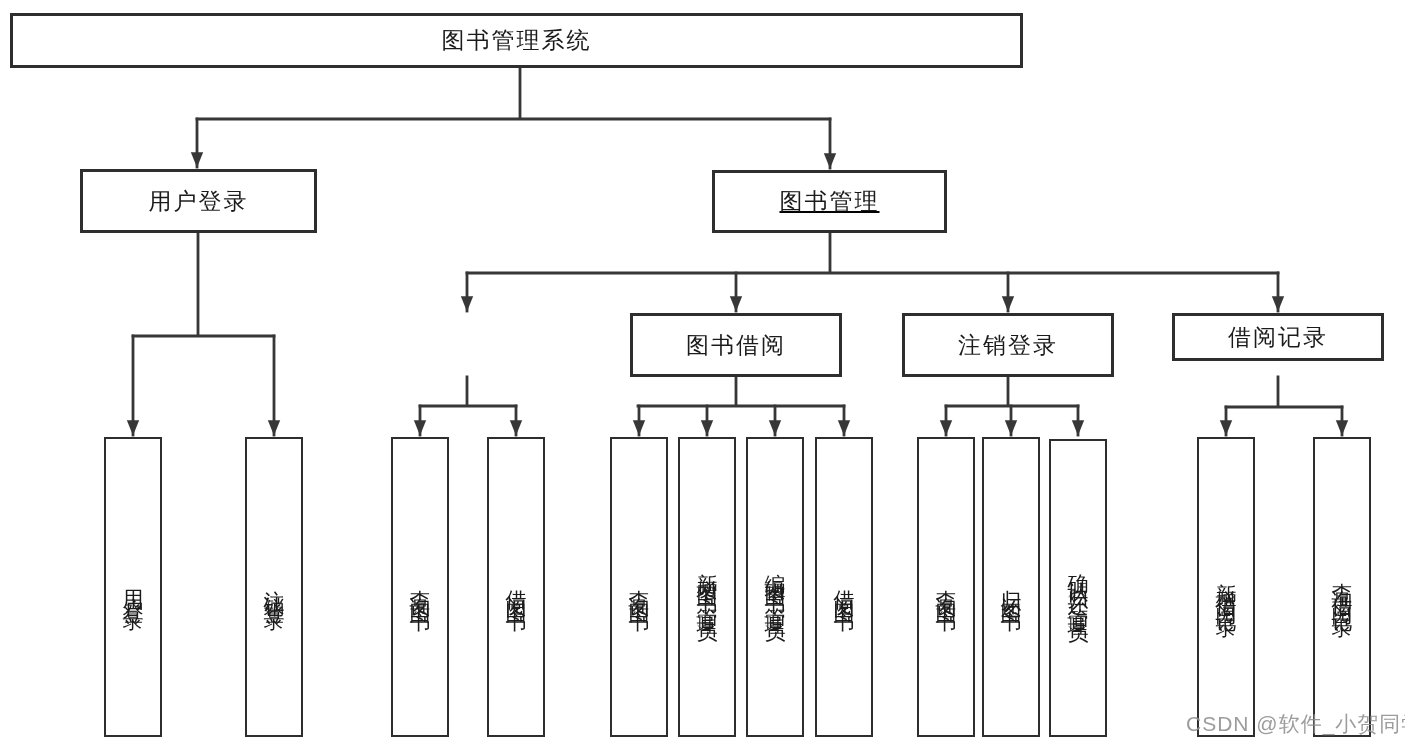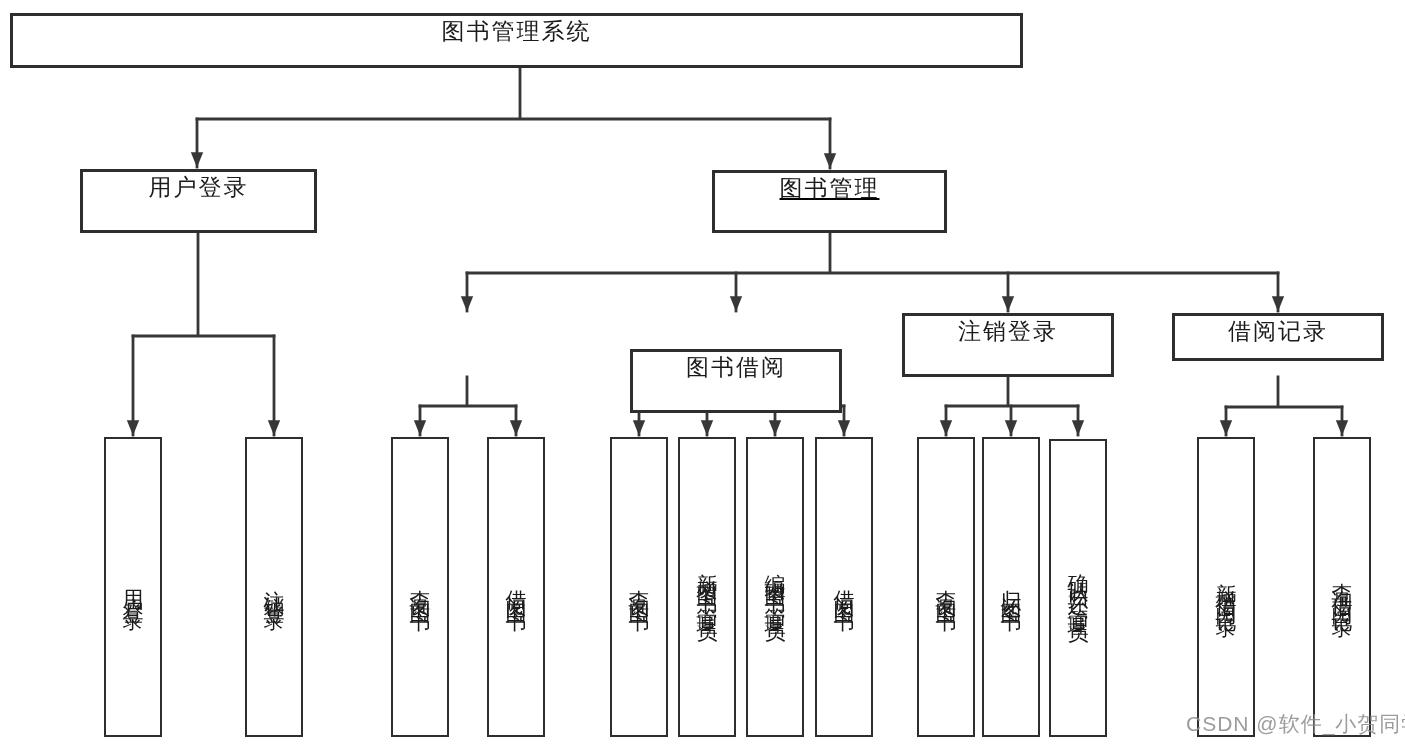--- a/index.html
+++ b/index.html
@@ -22,21 +22,21 @@
     left: 0; top: 0;
     width: 1405px;
     height: 747px;
   }
   .box {
     position: absolute;
     box-sizing: border-box;
     background: #ffffff;
     border: 3px solid #2e2e2e;
     display: flex;
-    align-items: flex-start;
+    align-items: center;
     justify-content: center;
   }
   .box .lbl {
     font-size: 23px;
     color: #1b1b1b;
     letter-spacing: 2px;
     white-space: nowrap;
   }
   .vbox {
     position: absolute;
@@ -113,21 +113,21 @@
     <span class="lbl">图书管理系统</span>
   </div>
 
   <div class="box" style="left:80px; top:169px; width:237px; height:64px;">
     <span class="lbl">用户登录</span>
   </div>
   <div class="box" style="left:712px; top:170px; width:235px; height:63px;text-decoration:underline;">
     <span class="lbl">图书管理</span>
   </div>
 
-  <div class="box" style="left:630px; top:313px; width:212px; height:64px;margin-top:36px;">
+  <div class="box" style="left:630px; top:313px; width:212px; height:64px;">
     <span class="lbl">图书借阅</span>
   </div>
   <div class="box" style="left:902px; top:313px; width:212px; height:64px;">
     <span class="lbl">注销登录</span>
   </div>
   <div class="box" style="left:1172px; top:313px; width:212px; height:48px;">
     <span class="lbl">借阅记录</span>
   </div>
 
   <div class="vbox" style="left:104px; top:437px; width:58px; height:300px;">

